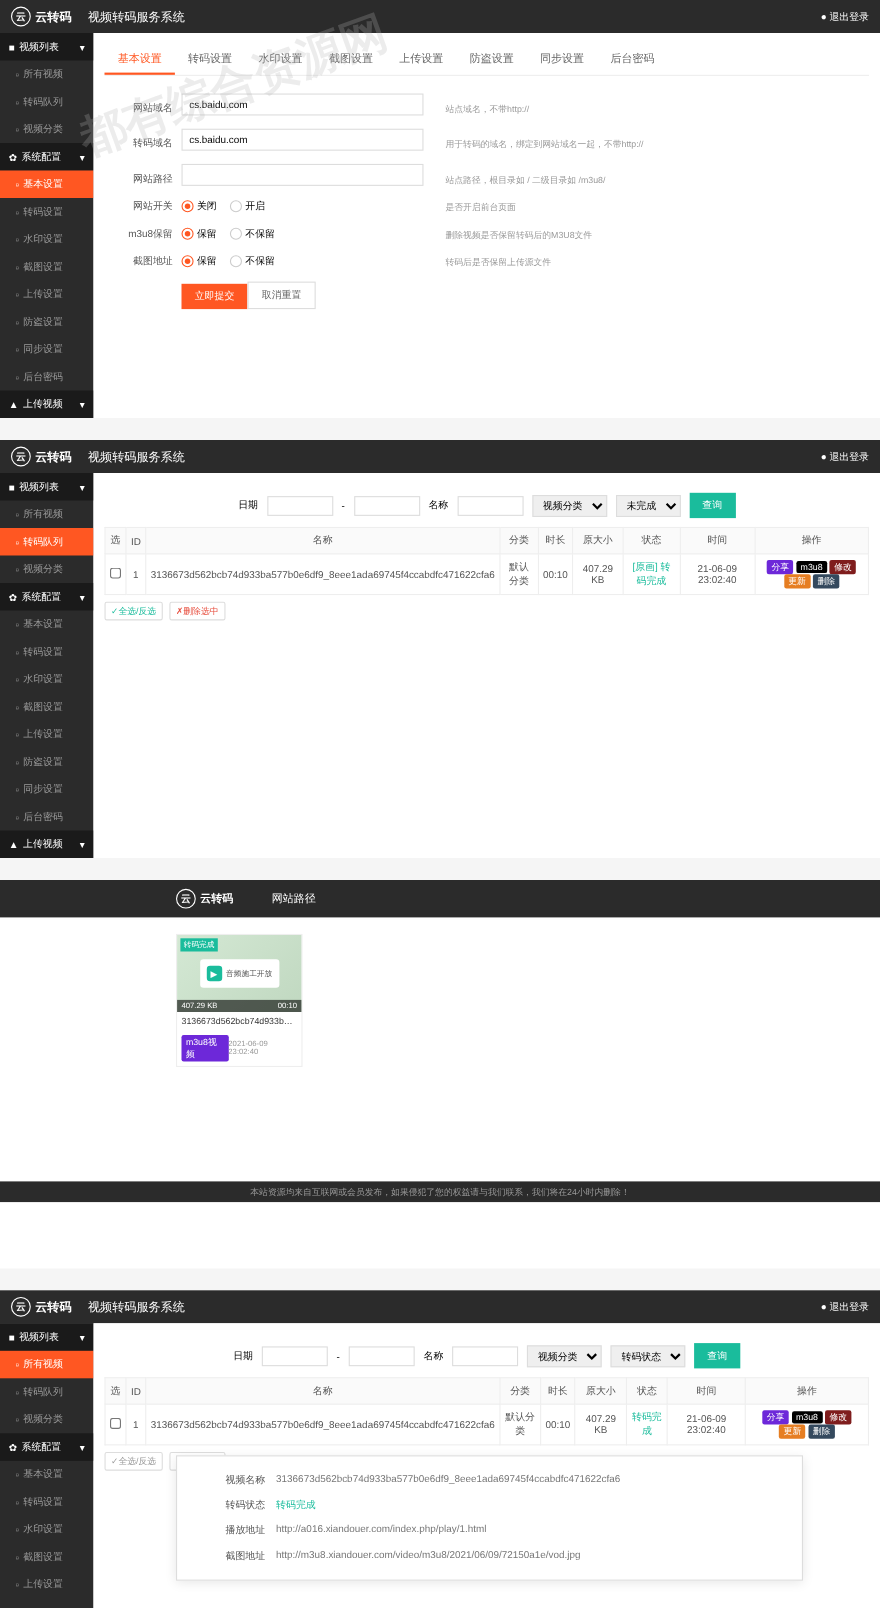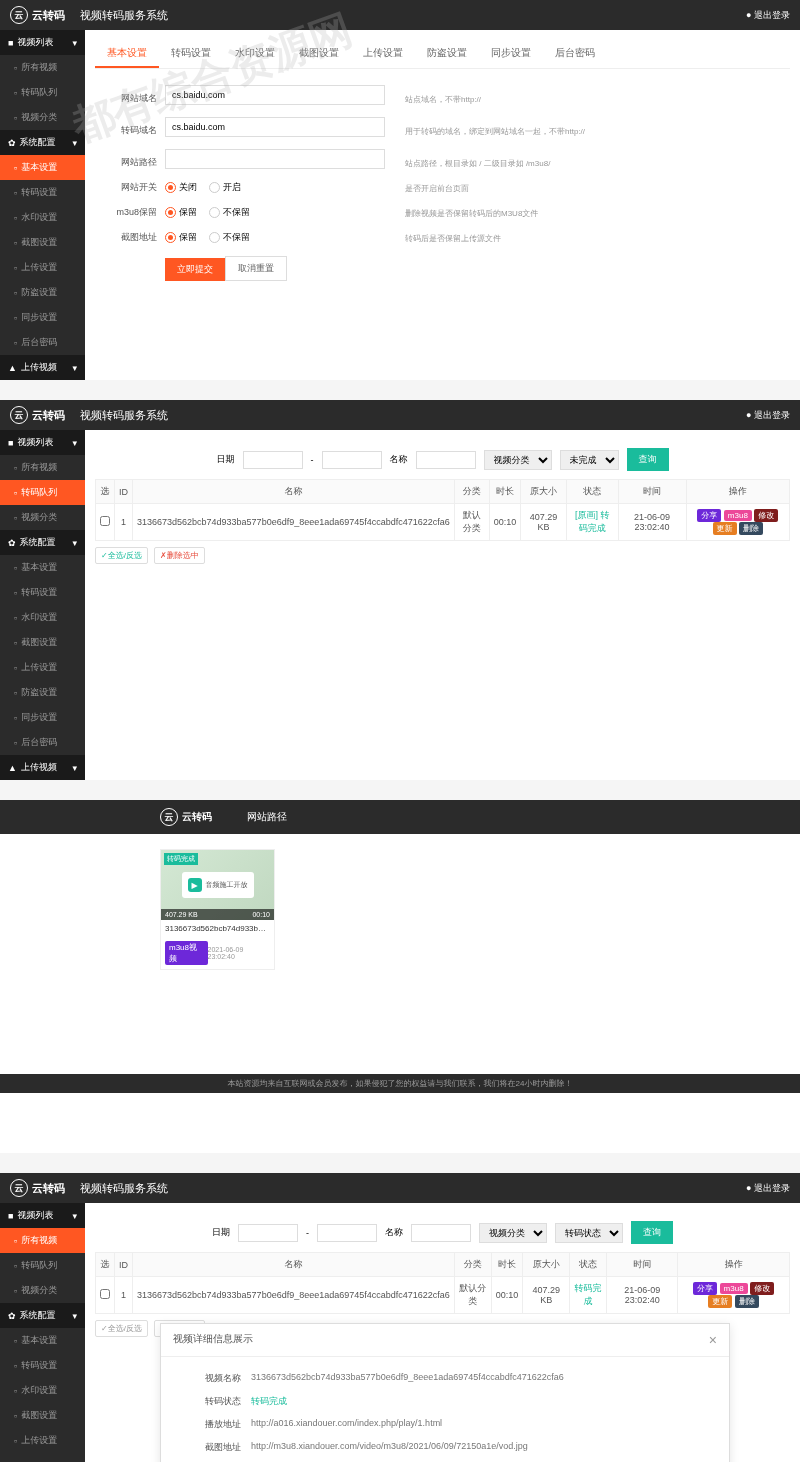--- a/index.html
+++ b/index.html
@@ -35,21 +35,21 @@
 .btn-default{background:#fff;border:1px solid #ddd;color:#666}
 .btn-success{background:#1abc9c;color:#fff}
 .btn-xs{padding:2px 5px;font-size:8px;border-radius:2px}
 .filter-bar{display:flex;align-items:center;gap:8px;padding:8px 0;justify-content:center;font-size:9px}
 .filter-bar input,.filter-bar select{padding:3px 5px;border:1px solid #ddd;font-size:9px}
 .table{width:100%;border-collapse:collapse;font-size:9px}
 .table th,.table td{border:1px solid #eee;padding:5px 4px;text-align:center;color:#555}
 .table th{background:#fafafa;font-weight:normal}
 .badge{padding:1px 4px;border-radius:2px;color:#fff;font-size:8px;display:inline-block}
 .badge-green{background:#6d28d9}
-.badge-red{background:#ec4899}
+.badge-red{background:#000000}
 .badge-blue{background:#7f1d1d}
 .badge-orange{background:#e67e22}
 .badge-dark{background:#34495e}
 .action-bar{padding:6px 0;display:flex;gap:6px}
 .chk{width:10px;height:10px}
 .video-page{background:#fff}
 .video-header{background:#2b2b2b;color:#fff;padding:8px 160px;display:flex;align-items:center;gap:20px;font-size:10px}
 .video-grid{padding:15px 160px;min-height:200px}
 .video-card{width:115px;border:1px solid #eee;background:#fff}
 .video-thumb{width:100%;height:70px;background:linear-gradient(135deg,#d4e8d4,#c0d8c0);position:relative;display:flex;align-items:center;justify-content:center}
@@ -449,24 +449,20 @@
               <td><span class="badge badge-green">分享</span> <span class="badge badge-red">m3u8</span> <span class="badge badge-blue">修改</span> <span class="badge badge-orange">更新</span> <span class="badge badge-dark">删除</span> </td>
             </tr>
           </tbody>
       </table>
       <div class="action-bar">
         <span class="btn-xs" style="color:#999;border:1px solid #ddd;padding:2px 5px">✓全选/反选</span>
         <span class="btn-xs" style="color:#e74c3c;border:1px solid #ddd;padding:2px 5px">✗删除选中</span>
       </div>
     </div>
     <div class="modal">
-      <div class="modal-header">
-        <span>视频详细信息展示</span>
-        <span class="modal-close">×</span>
-      </div>
       <div class="modal-body" id="modalBody">
           <div class="modal-row">
             <span class="modal-label">视频名称</span>
             <span class="modal-value">3136673d562bcb74d933ba577b0e6df9_8eee1ada69745f4ccabdfc471622cfa6</span>
           </div>
           <div class="modal-row">
             <span class="modal-label">转码状态</span>
             <span class="modal-value status-text">转码完成</span>
           </div>
           <div class="modal-row">

